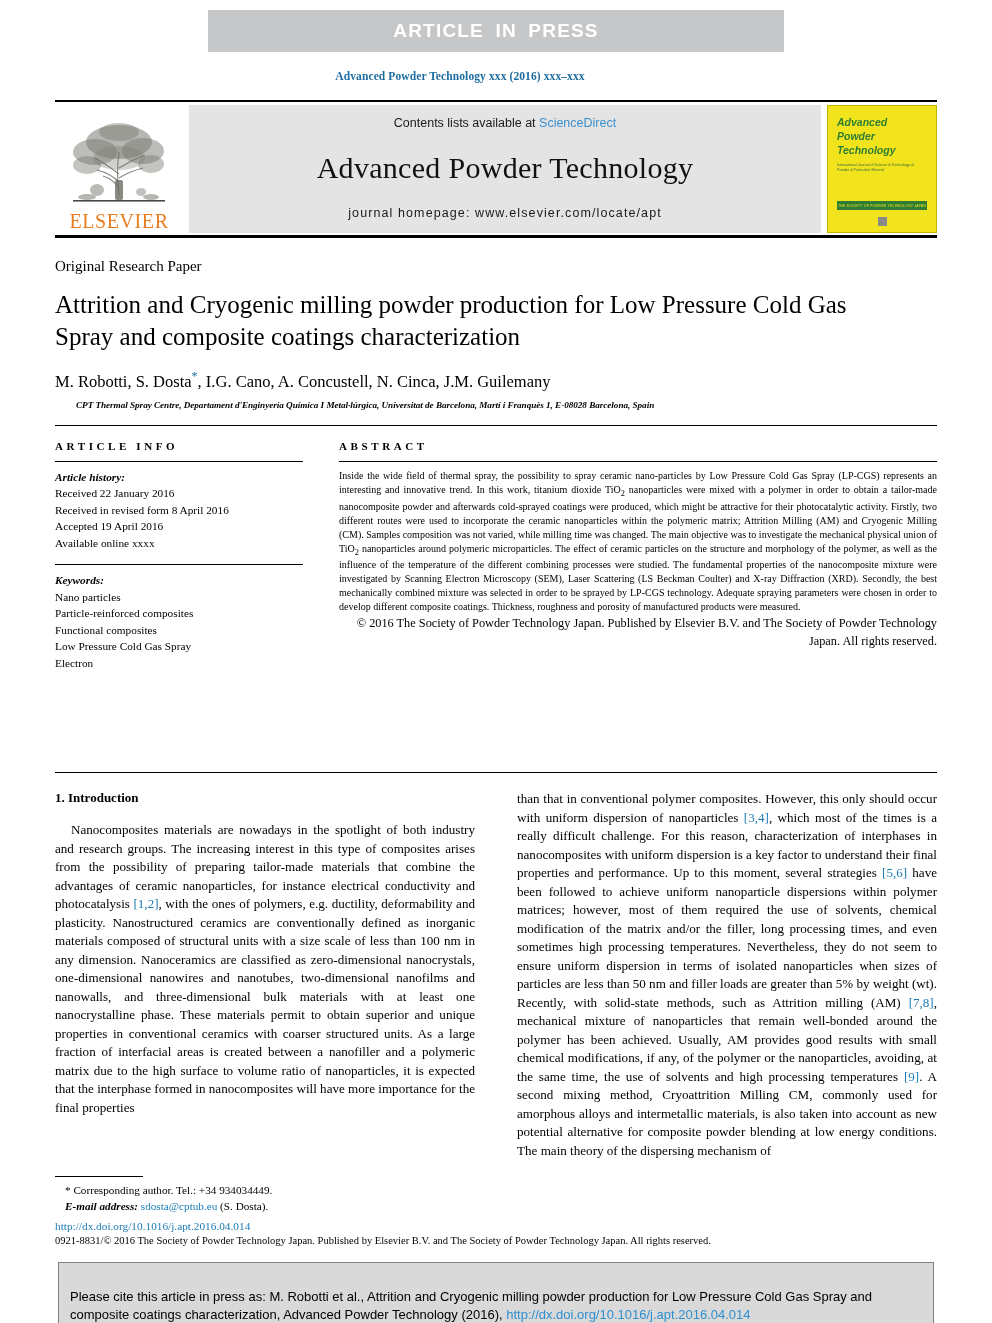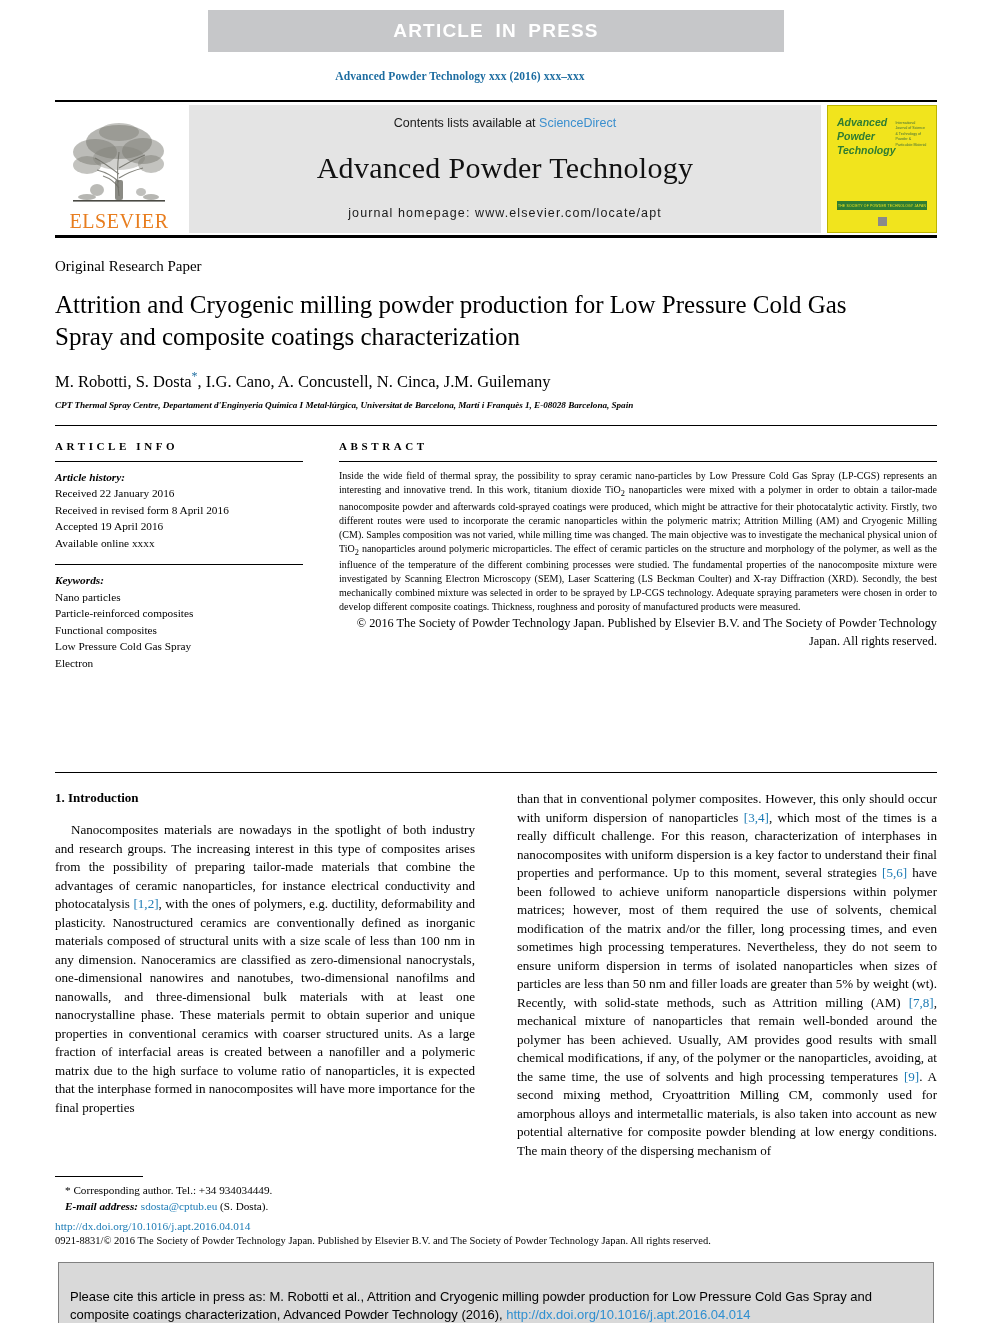--- a/index.html
+++ b/index.html
@@ -122,21 +122,21 @@
     color: #1a1a1a;
   }
   .cover-thumb {
     width: 110px;
     flex: 0 0 110px;
     background: #f1e41d;
     border: 1px solid #bdb400;
     box-sizing: border-box;
     padding: 10px 9px 21px 9px;
     display: flex;
-    flex-direction: row;
+    flex-direction: column;
     position: relative;
   }
   .cover-title {
     font-family: "Liberation Sans", sans-serif;
     font-style: italic;
     font-weight: bold;
     font-size: 10.5px;
     color: #2f7d32;
     line-height: 1.32;
   }
@@ -216,20 +216,21 @@
     font-size: 12px;
     vertical-align: super;
   }
   .affiliation {
     font-family: "Liberation Serif", serif;
     font-style: italic;
     font-weight: bold;
     font-size: 9.2px;
     color: #000;
     letter-spacing: -0.05px;
+    margin-left: 21px;
   }
 
   
   .info-abstract {
     position: absolute;
     left: 55px;
     top: 425px;
     width: 882px;
     border-top: 1.5px solid #000;
     padding-top: 14px;

